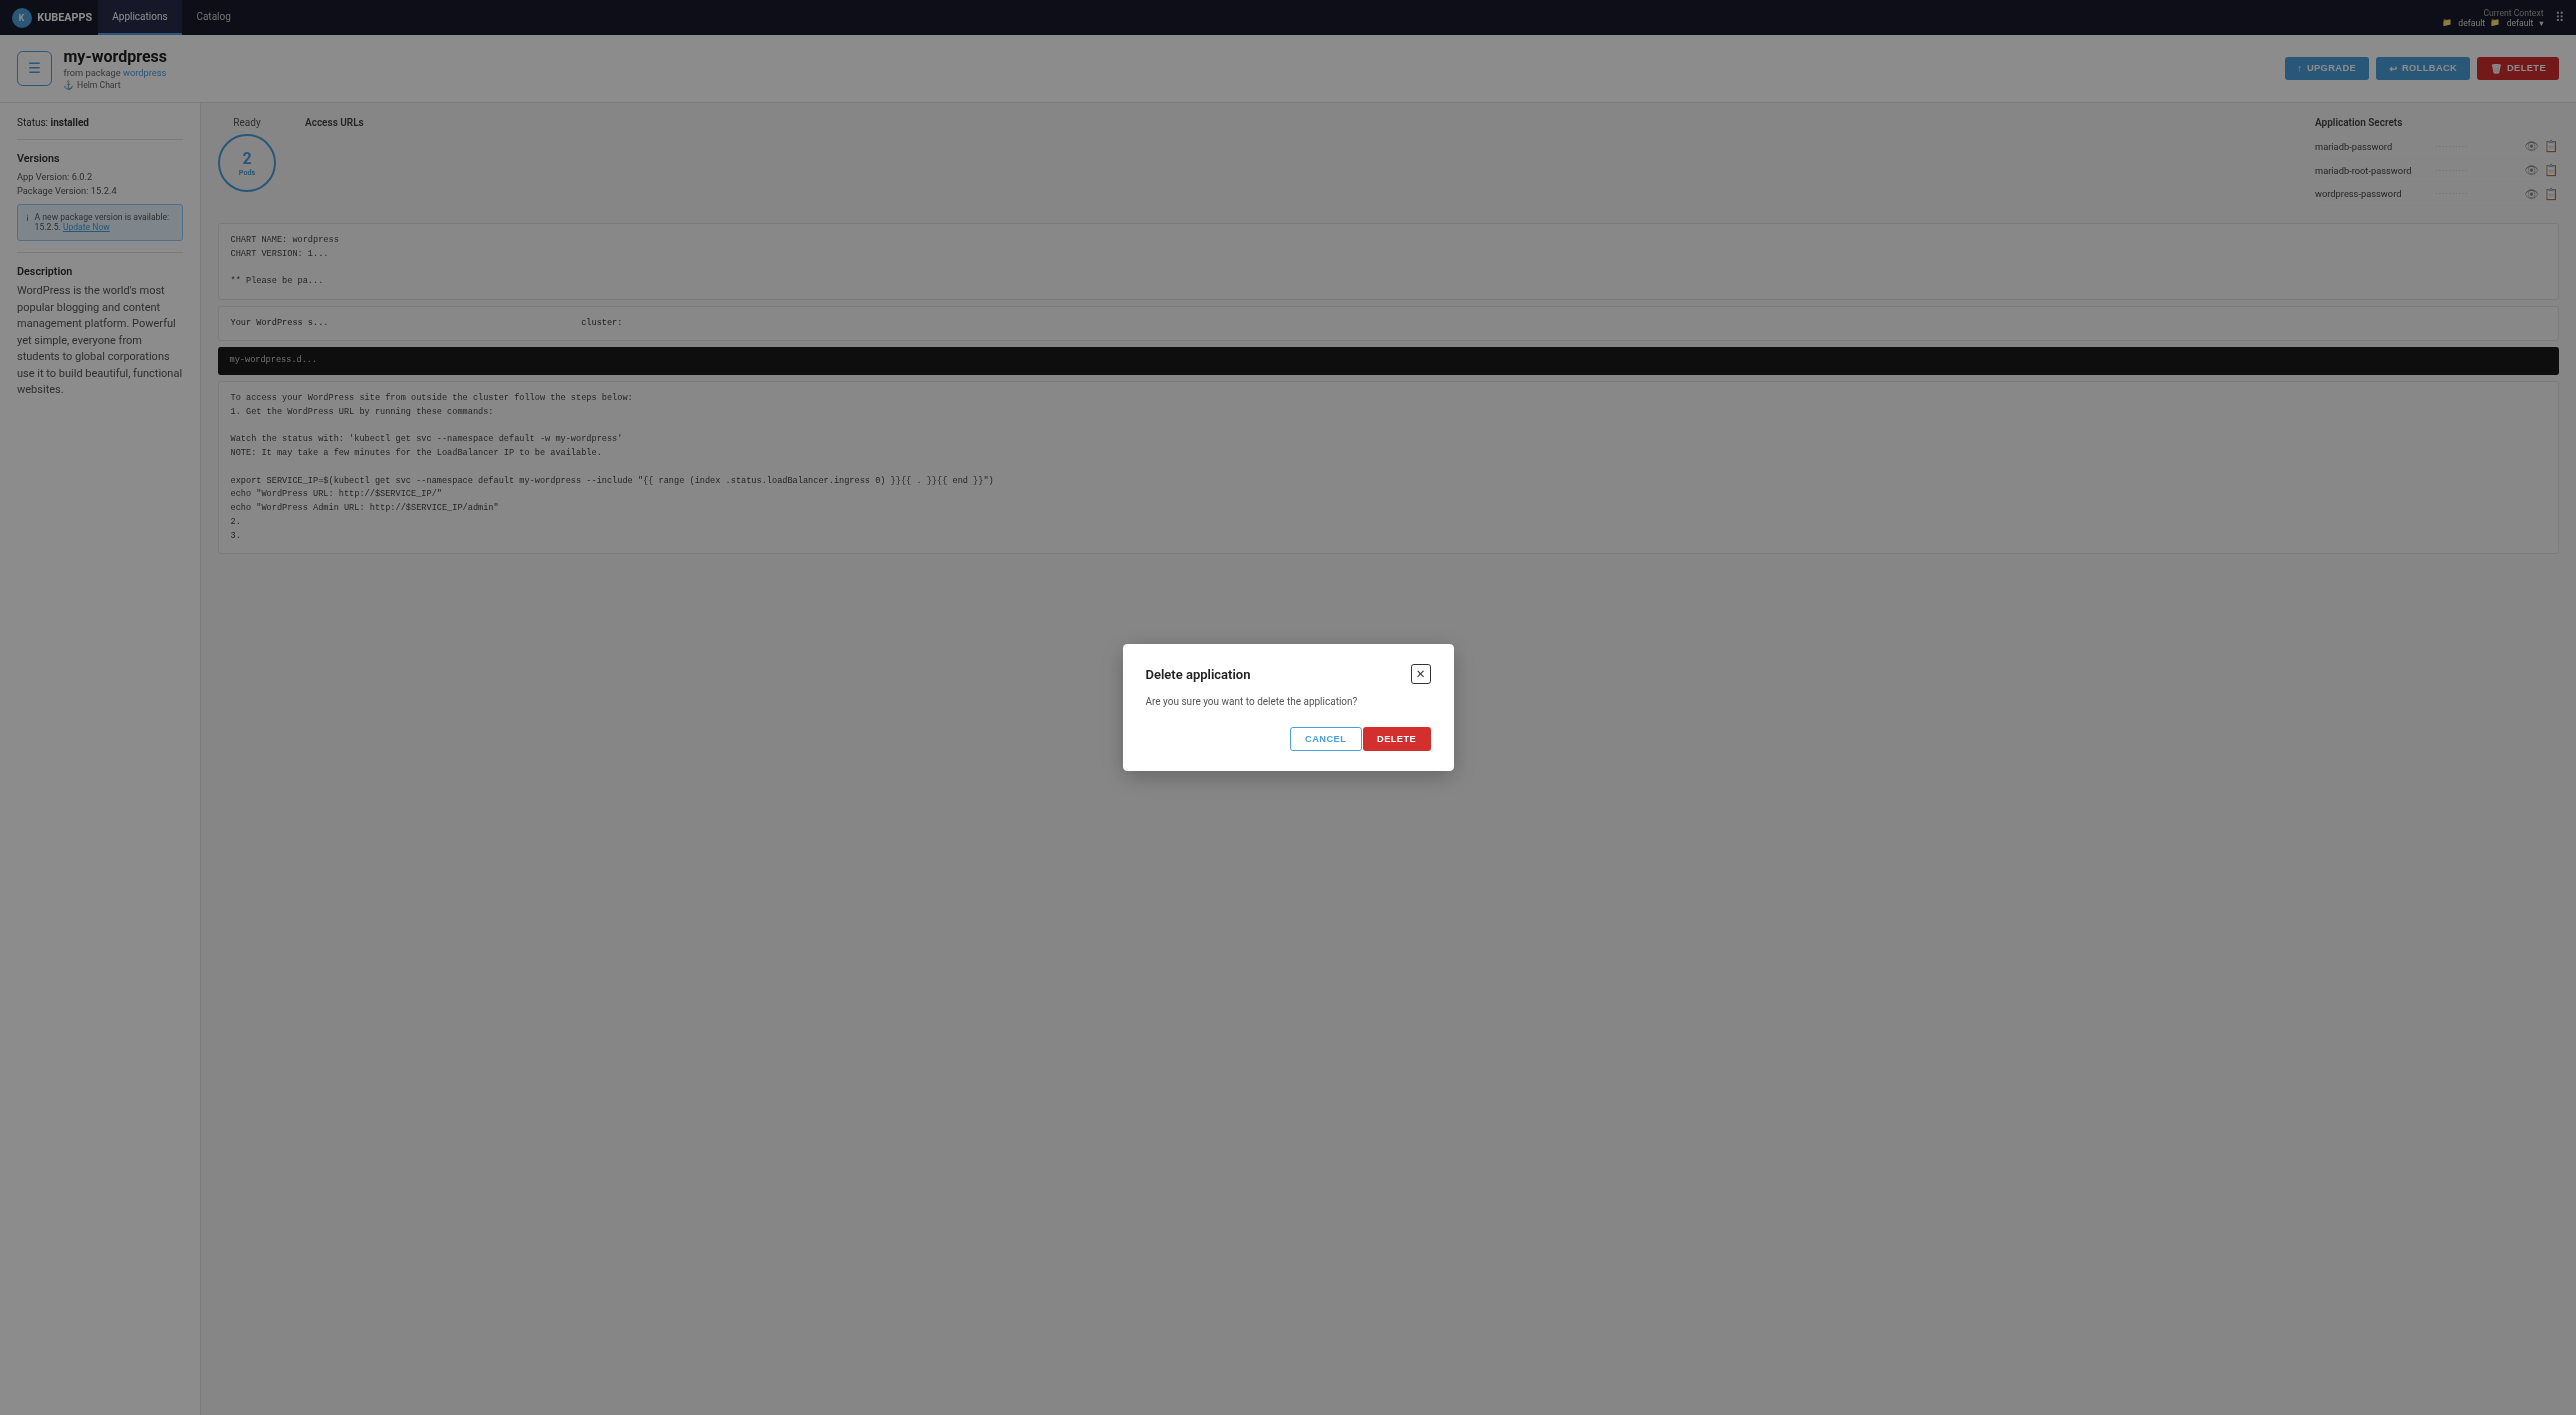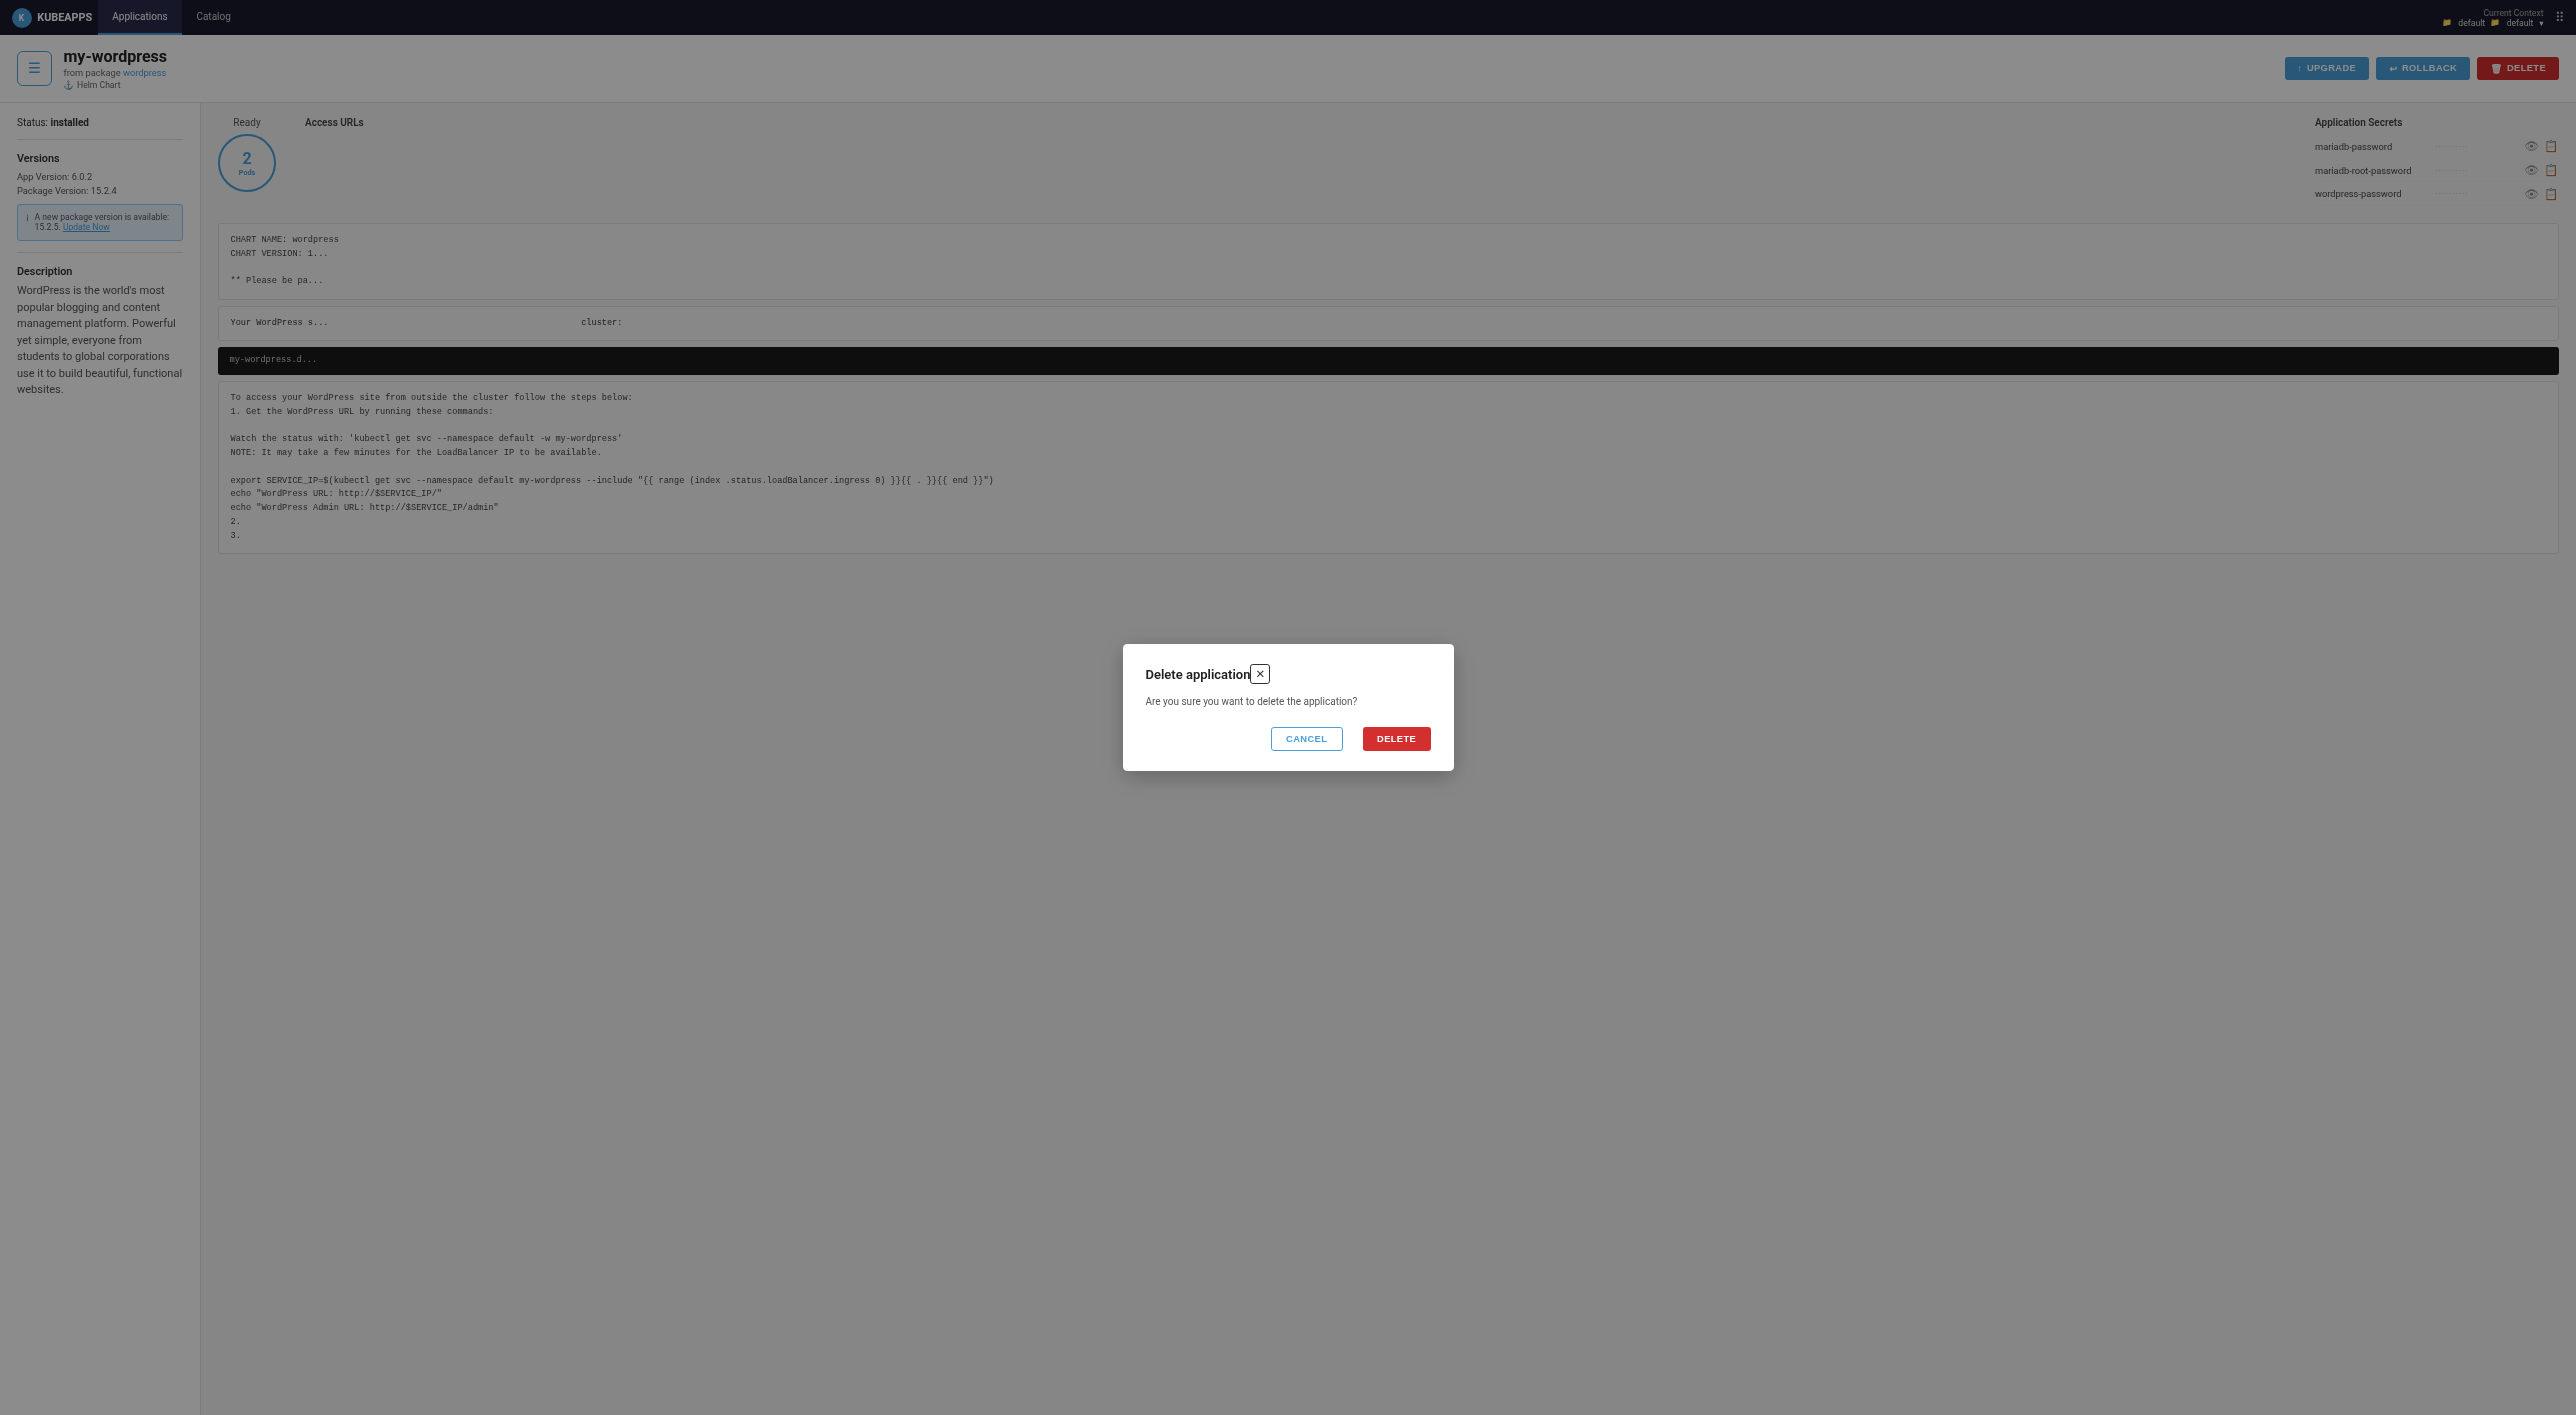--- a/index.html
+++ b/index.html
@@ -236,38 +236,39 @@
       border-radius: 4.3px;
       padding: 20px 23px;
       width: 331px;
       max-width: 90vw;
       box-shadow: 0 5.8px 23px rgba(0,0,0,0.25);
       position: relative;
     }
     .modal-header {
       display: flex;
       align-items: center;
+      justify-content: space-between;
       margin-bottom: 12px;
     }
     .modal-title { font-size: 13px; font-weight: 600; color: #222; }
     .modal-close {
       width: 20px;
       height: 20px;
       border: 1.4px solid #333;
       border-radius: 2.9px;
       display: flex;
       align-items: center;
       justify-content: center;
       cursor: pointer;
       font-size: 11.5px;
       color: #333;
       background: white;
     }
     .modal-body { font-size: 10px; color: #555; margin-bottom: 20px; }
-    .modal-actions { display: flex; justify-content: flex-end; gap: 20px; }
+    .modal-actions { display: flex; justify-content: flex-end; gap: 1px; }
     .btn-cancel {
       padding: 5.8px 14.4px;
       border: 1.4px solid #4a9eda;
       border-radius: 2.9px;
       background: white;
       color: #4a9eda;
       font-size: 9.3px;
       font-weight: 700;
       cursor: pointer;
       letter-spacing: 0.4px;

